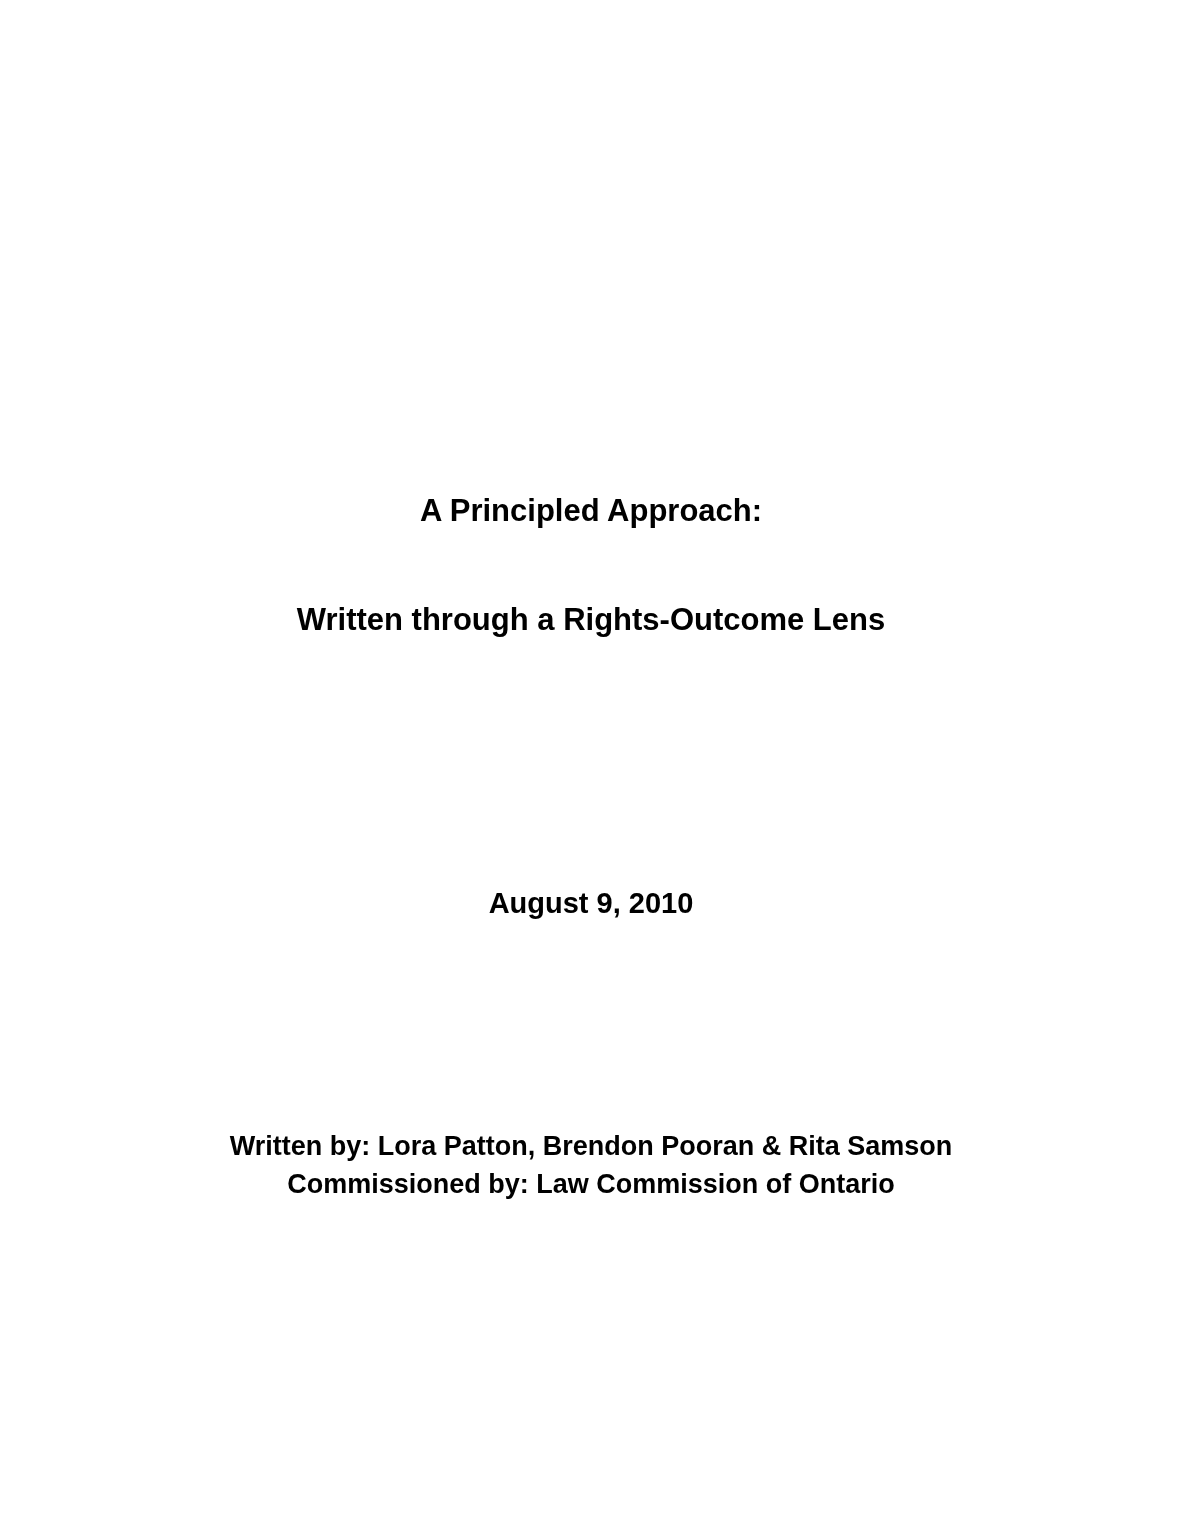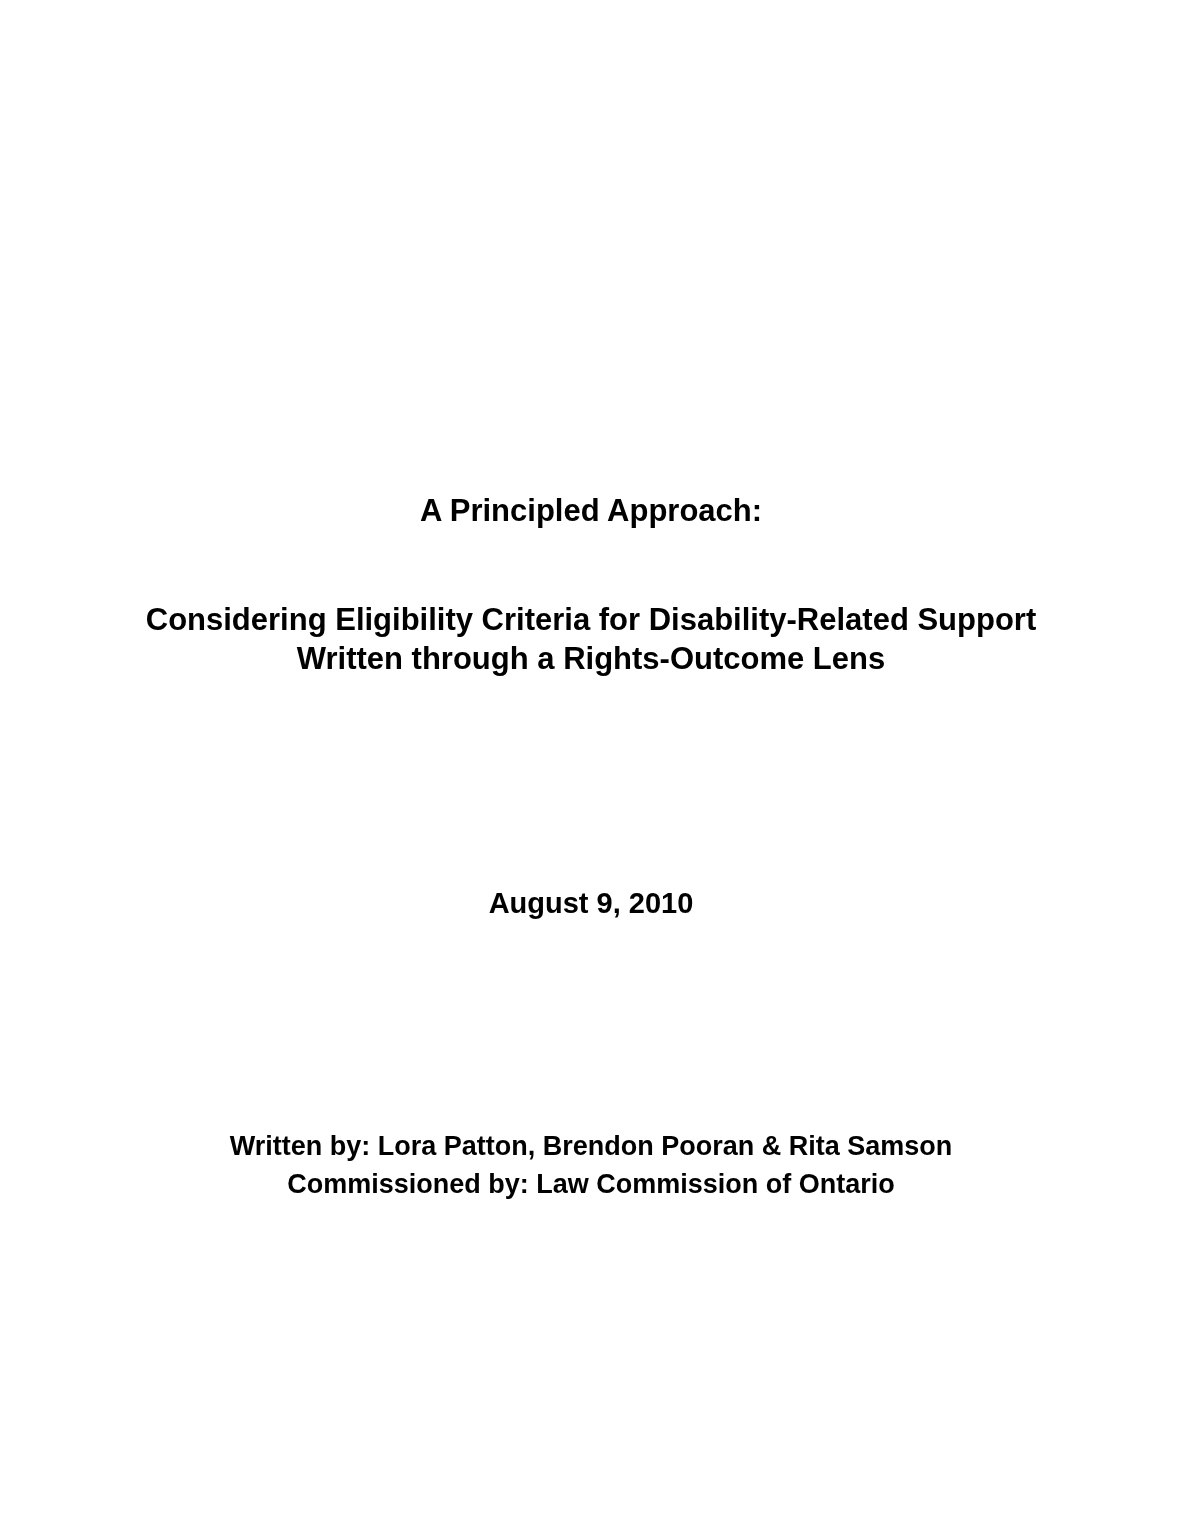--- a/index.html
+++ b/index.html
@@ -81,21 +81,20 @@
   }
 </style>
 </head>
 <body>
 
 <div class="page">
 
   <h1 class="text-line doc-title">A Principled Approach:</h1>
 
   <h2 class="text-line doc-subtitle">
-    <span class="sub-line">Considering Eligibility Criteria for Disability-Related Support</span>
     <span class="sub-line">Written through a Rights-Outcome Lens</span>
   </h2>
 
   <div class="text-line doc-date">August 9, 2010</div>
 
   <div class="text-line doc-author">Written by: Lora Patton, Brendon Pooran &amp; Rita Samson</div>
 
   <div class="text-line doc-commissioner">Commissioned by: Law Commission of Ontario</div>
 
 </div>

